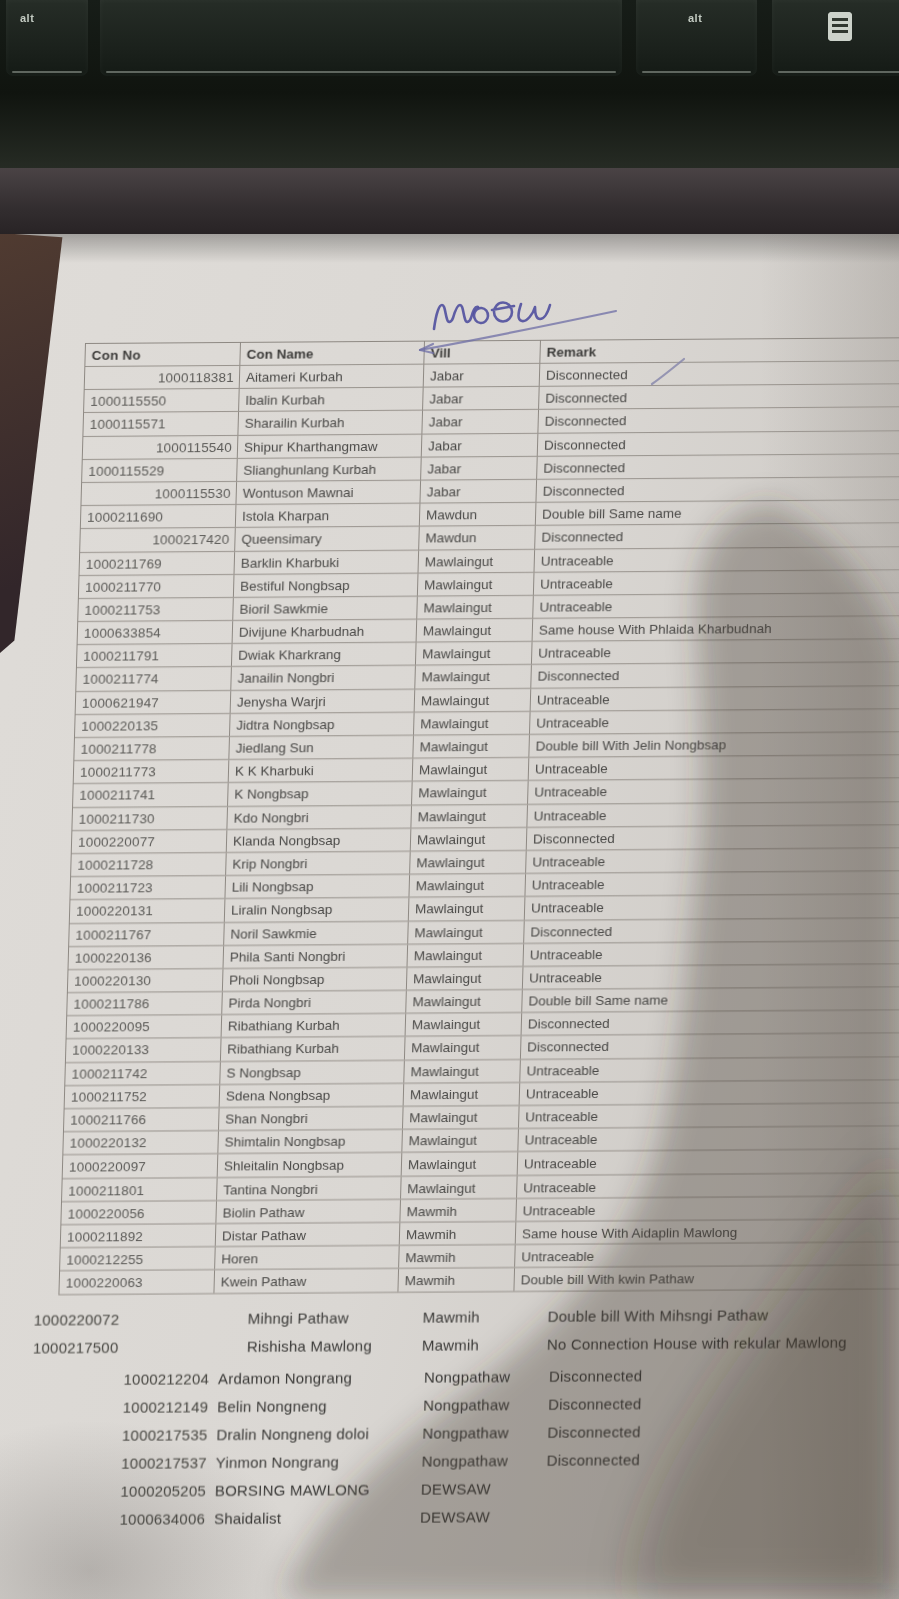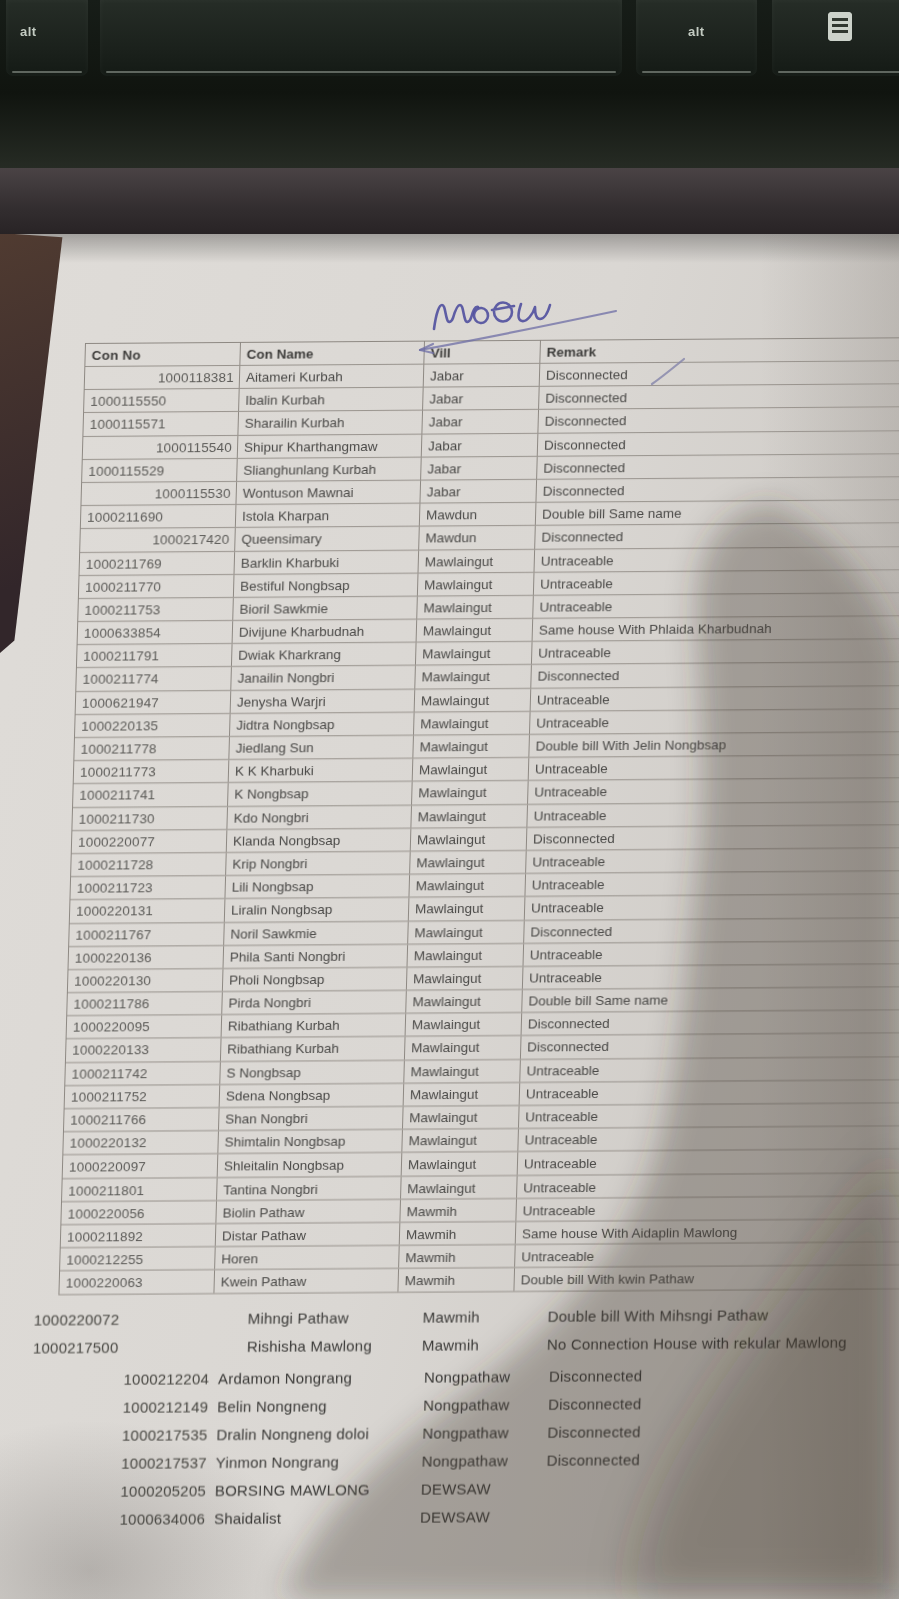--- a/index.html
+++ b/index.html
@@ -11,21 +11,21 @@
             background:linear-gradient(#171d18,#10140f 55%,#262b24);}
   .key{position:absolute;top:0;height:76px;border-radius:0 0 7px 7px;
        background:linear-gradient(#262d27,#1a201b 70%,#141a15);
        box-shadow:inset 0 0 6px rgba(255,255,255,.04);}
   .key::after{content:"";position:absolute;left:6px;right:6px;bottom:3px;height:2px;
               background:rgba(215,225,215,.38);border-radius:2px;}
   .key-alt-left{left:6px;width:82px;}
   .key-space{left:100px;width:522px;}
   .key-alt-right{left:636px;width:121px;}
   .key-menu{left:772px;width:140px;}
-  .key .klabel{position:absolute;left:14px;top:24px;font-size:13px;font-weight:700;
+  .key .klabel{position:absolute;left:14px;top:12px;font-size:11px;font-weight:700;
                color:#c3cbc2;letter-spacing:.5px;}
   .key-alt-right .klabel{left:52px;}
   .menu-icon{position:absolute;left:56px;top:12px;width:24px;height:29px;border-radius:4px;
              background:#ccd2ca;box-shadow:inset 0 0 0 3px #ccd2ca;}
   .menu-icon::before{content:"";position:absolute;left:4px;right:4px;top:6px;height:3px;
              background:#30372f;box-shadow:0 6px 0 #30372f,0 12px 0 #30372f;}
 
   
   .desk-edge{position:absolute;left:0;top:168px;width:899px;height:66px;
              background:linear-gradient(#4a4345,#332e30 60%,#282325);}

